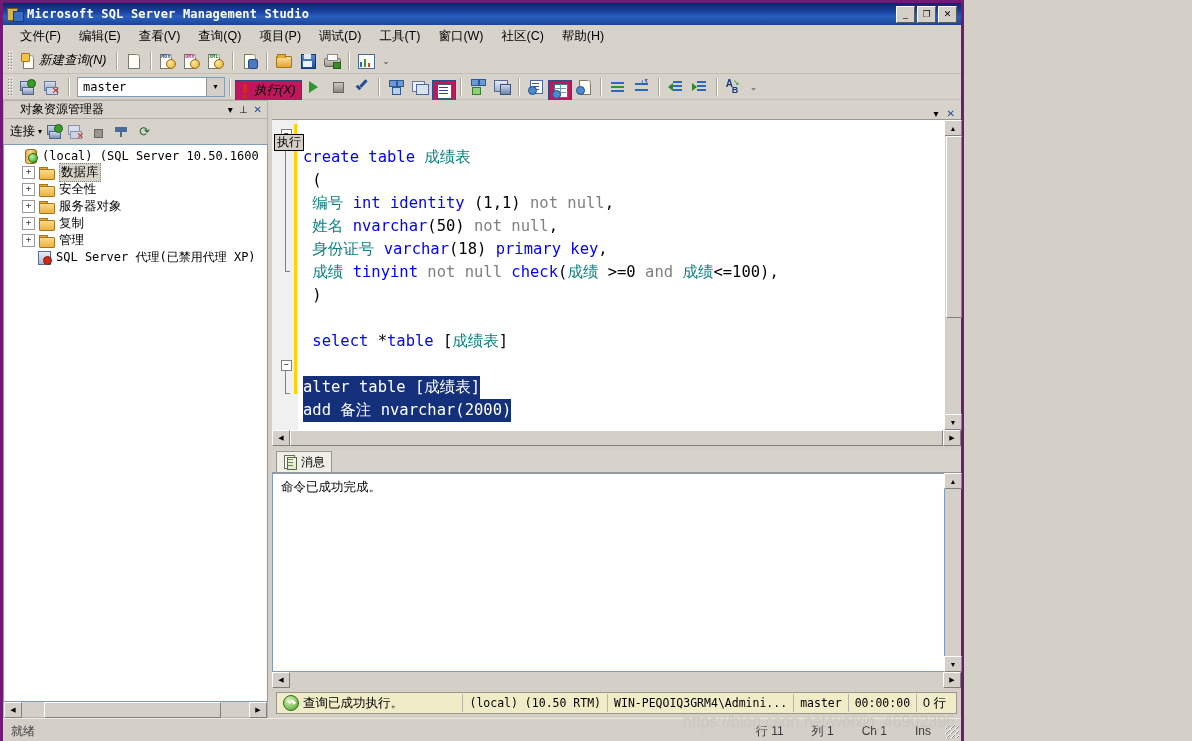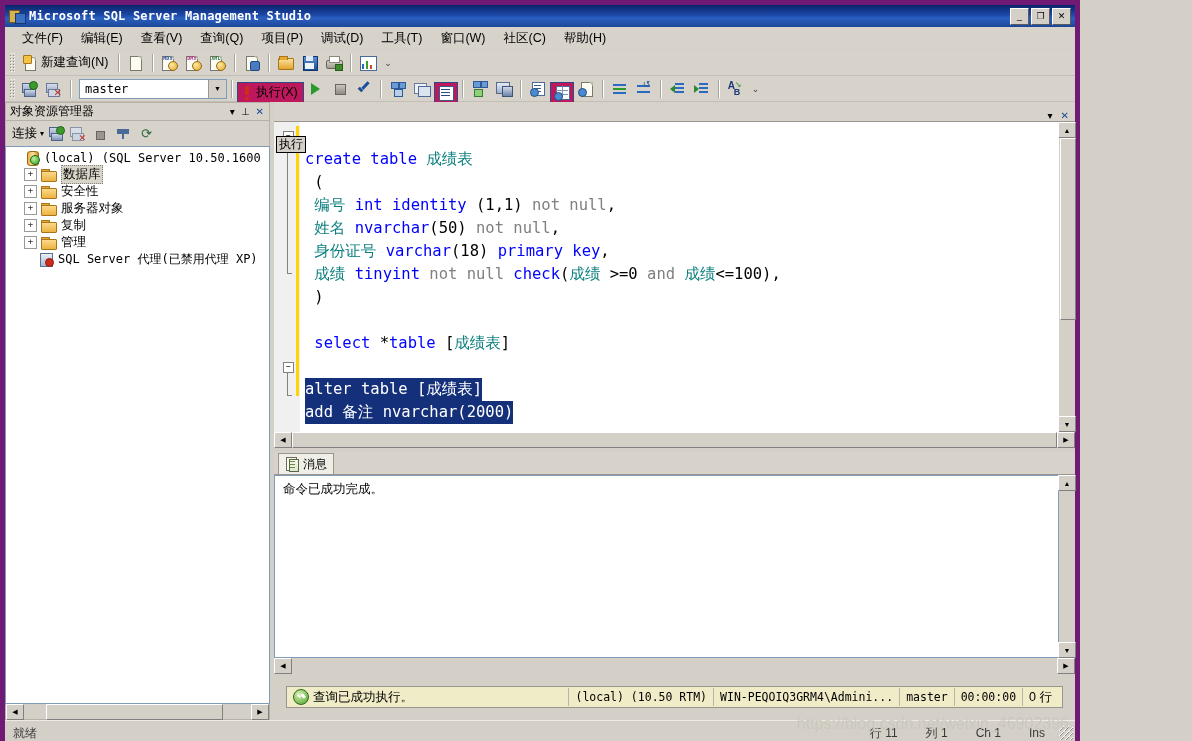--- a/index.html
+++ b/index.html
@@ -3,22 +3,22 @@
 <meta charset="utf-8">
 <style>
   html,body{margin:0;padding:0;}
   body{
     width:1192px;height:741px;overflow:hidden;
     background:#d4d0c8;
     font-family:"Liberation Sans","DejaVu Sans",sans-serif;
     font-size:12px;
     -webkit-font-smoothing:none;
   }
-  .app{position:relative;width:1080px;height:741px;box-sizing:border-box;
-       border:5px solid #701a75;background:#d4d0c8;}
+  .app{position:relative;width:964px;height:741px;box-sizing:border-box;
+       border:3px solid #701a75;background:#d4d0c8;}
 
   
   .titlebar{
     height:22px;
     background:linear-gradient(to bottom,#0a246a 0%,#1c48a6 45%,#2a5fc0 60%,#1c4798 100%);
     display:flex;align-items:center;padding:0 2px;
   }
   .title-icon{width:16px;height:16px;margin:0 4px 0 2px;position:relative;flex:0 0 auto;}
   .title-icon .sq1{position:absolute;left:0;top:2px;width:9px;height:11px;background:#d8b24a;border:1px solid #7a5a12;}
   .title-icon .sq2{position:absolute;left:6px;top:5px;width:9px;height:9px;background:#3a6fc4;border:1px solid #173a74;}
@@ -38,21 +38,21 @@
 
   
   .tbrow{height:25px;background:#d7d3ca;display:flex;align-items:center;
          border-bottom:1px solid #c3bfb6;padding-left:2px;}
   .grip{width:7px;height:19px;margin:0 2px;flex:0 0 auto;
         background-image:radial-gradient(#fff 40%,transparent 42%),radial-gradient(#908c84 40%,transparent 42%);
         background-size:3px 3px;background-position:1px 2px,0px 1px;}
   .sep{width:1px;height:18px;background:#a9a59c;margin:0 4px;border-right:1px solid #fff;flex:0 0 auto;}
   .tbtn{height:21px;min-width:22px;display:flex;align-items:center;justify-content:center;
         gap:3px;padding:0 3px;border:1px solid transparent;box-sizing:border-box;flex:0 0 auto;}
-  .tbtn.lbl{padding:0 5px 0 3px;font-size:12.5px;}
+  .tbtn.lbl{padding:0 5px 0 3px;font-size:12.5px;font-style:italic;}
   .tbtn.act{border:1px solid #2a4a8a;background:#be185d;margin-top:8px;}
   .ico{width:16px;height:16px;position:relative;flex:0 0 auto;display:inline-block;}
 
   
   .pg{position:absolute;left:2px;top:1px;width:10px;height:13px;background:#fdfdf6;border:1px solid #7a7a6a;}
   .pg:after{content:"";position:absolute;right:-1px;top:-1px;border-left:4px solid transparent;border-top:4px solid #b8b8a8;}
   .badge{position:absolute;right:0px;bottom:0px;width:8px;height:8px;border-radius:2px;}
   .tag{position:absolute;left:1px;top:0px;font-size:5px;font-family:"DejaVu Sans Mono",monospace;font-weight:bold;}
 
   
@@ -62,21 +62,21 @@
               font-size:12px;color:#000;}
   .combo .arw{width:17px;height:18px;background:#d4d0c8;border-left:1px solid #9a968e;
               display:flex;align-items:center;justify-content:center;font-size:7px;}
 
   
   .main{display:flex;height:calc(741px - 22px - 22px - 25px - 25px - 27px - 2px);}
 
   
   .oe{width:265px;display:flex;flex-direction:column;background:#d4d0c8;flex:0 0 auto;}
   .oe-head{height:19px;display:flex;align-items:center;background:#d7d3ca;
-           border:1px solid #b5b1a8;box-sizing:border-box;padding-left:4px;}
+           border:1px solid #b5b1a8;box-sizing:border-box;padding-left:16px;}
   .oe-head .t{font-size:12px;color:#000;}
   .oe-head .ctl{margin-left:auto;display:flex;align-items:center;gap:6px;padding-right:5px;}
   .oe-head .ctl span{font-size:10px;color:#000;line-height:1;}
   .oe-tools{height:25px;background:#d7d3ca;display:flex;align-items:center;
             border-left:1px solid #b5b1a8;border-right:1px solid #b5b1a8;padding-left:4px;}
   .oe-tools .lk{font-size:12.5px;padding:0 2px;}
   .oe-tree{flex:1;background:#fff;border:1px solid #7f9db9;margin:0 0 0 0;
            overflow:hidden;position:relative;box-sizing:border-box;}
   .tn{display:flex;align-items:center;height:17px;padding-left:4px;white-space:nowrap;}
   .tn .exp{width:11px;height:11px;border:1px solid #9a9a9a;background:#fff;
@@ -159,21 +159,21 @@
   .msg-ico{width:14px;height:14px;position:relative;flex:0 0 auto;}
   .msg-ico .p1{position:absolute;left:1px;top:0;width:9px;height:12px;background:#fbfbf2;border:1px solid #6b6b5b;}
   .msg-ico .p2{position:absolute;left:4px;top:2px;width:8px;height:11px;
        background:linear-gradient(to bottom,#f7f7ee,#dfe6d0);border:1px solid #56683f;}
   .msg-ico .p3{position:absolute;left:5px;top:4px;width:5px;height:1px;background:#6b8a3a;box-shadow:0 3px 0 #6b8a3a,0 6px 0 #6b8a3a;}
   .res-body{flex:1;background:#fff;border:1px solid #7f9db9;display:flex;min-height:0;box-sizing:border-box;}
   .res-text{flex:1;padding:5px 0 0 8px;font-size:12.5px;color:#000;line-height:17px;}
 
   
   .qstatus{height:22px;background:#f0ecc8;border:1px solid #9a968e;display:flex;align-items:center;
-           box-sizing:border-box;margin:12px;text-align:right;}
+           box-sizing:border-box;margin:4px;text-align:right;}
   .qstatus .cell{height:20px;display:flex;align-items:center;padding:0 6px;
        font-size:11.5px;font-family:"DejaVu Sans Mono","Liberation Mono",monospace;white-space:nowrap;}
   .qstatus .cell.zh{font-family:"Liberation Sans",sans-serif;font-size:12.5px;}
   .qstatus .vs{width:1px;height:18px;background:#b8b4a8;flex:0 0 auto;}
   .ok-ico{width:14px;height:14px;border-radius:50%;margin-right:4px;flex:0 0 auto;
      background:radial-gradient(circle at 35% 30%,#d6f0b0,#4ca32c);border:1px solid #2d6a18;
      position:relative;}
   .ok-ico:after{content:"";position:absolute;left:3px;top:5px;width:4px;height:2px;background:#fff;
      transform:rotate(45deg);box-shadow:3px -3px 0 0.5px #fff;}
 

